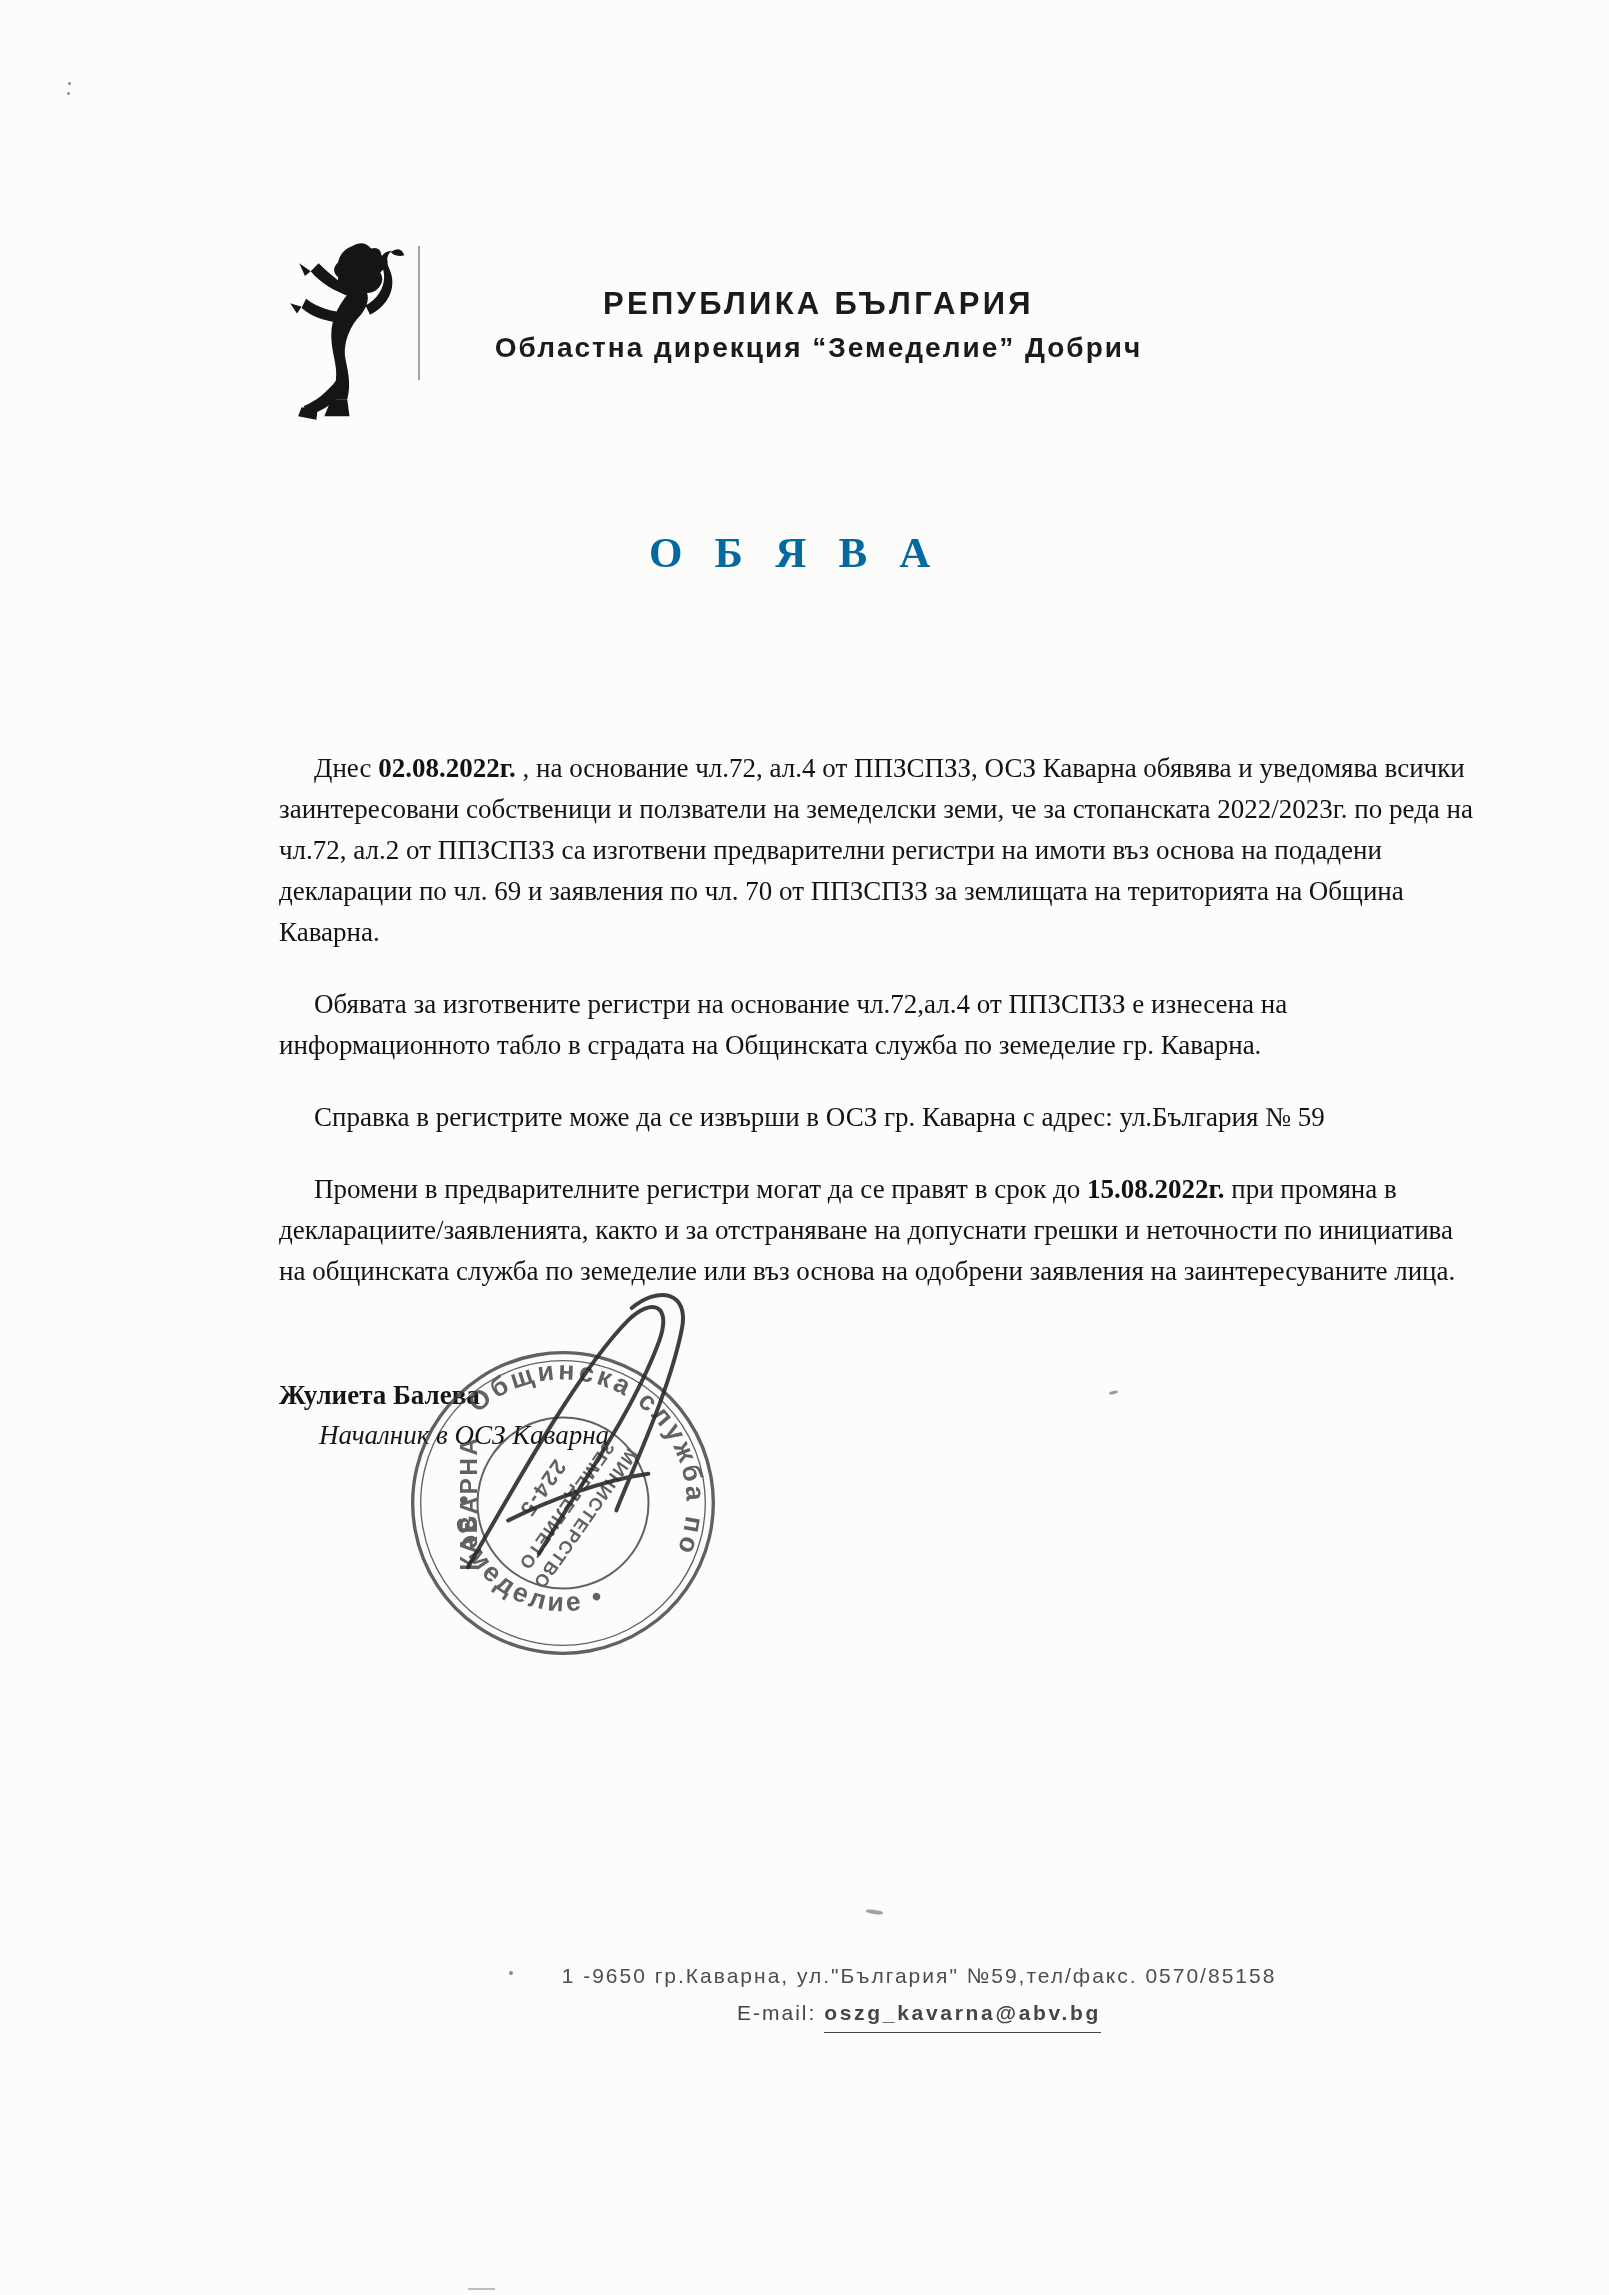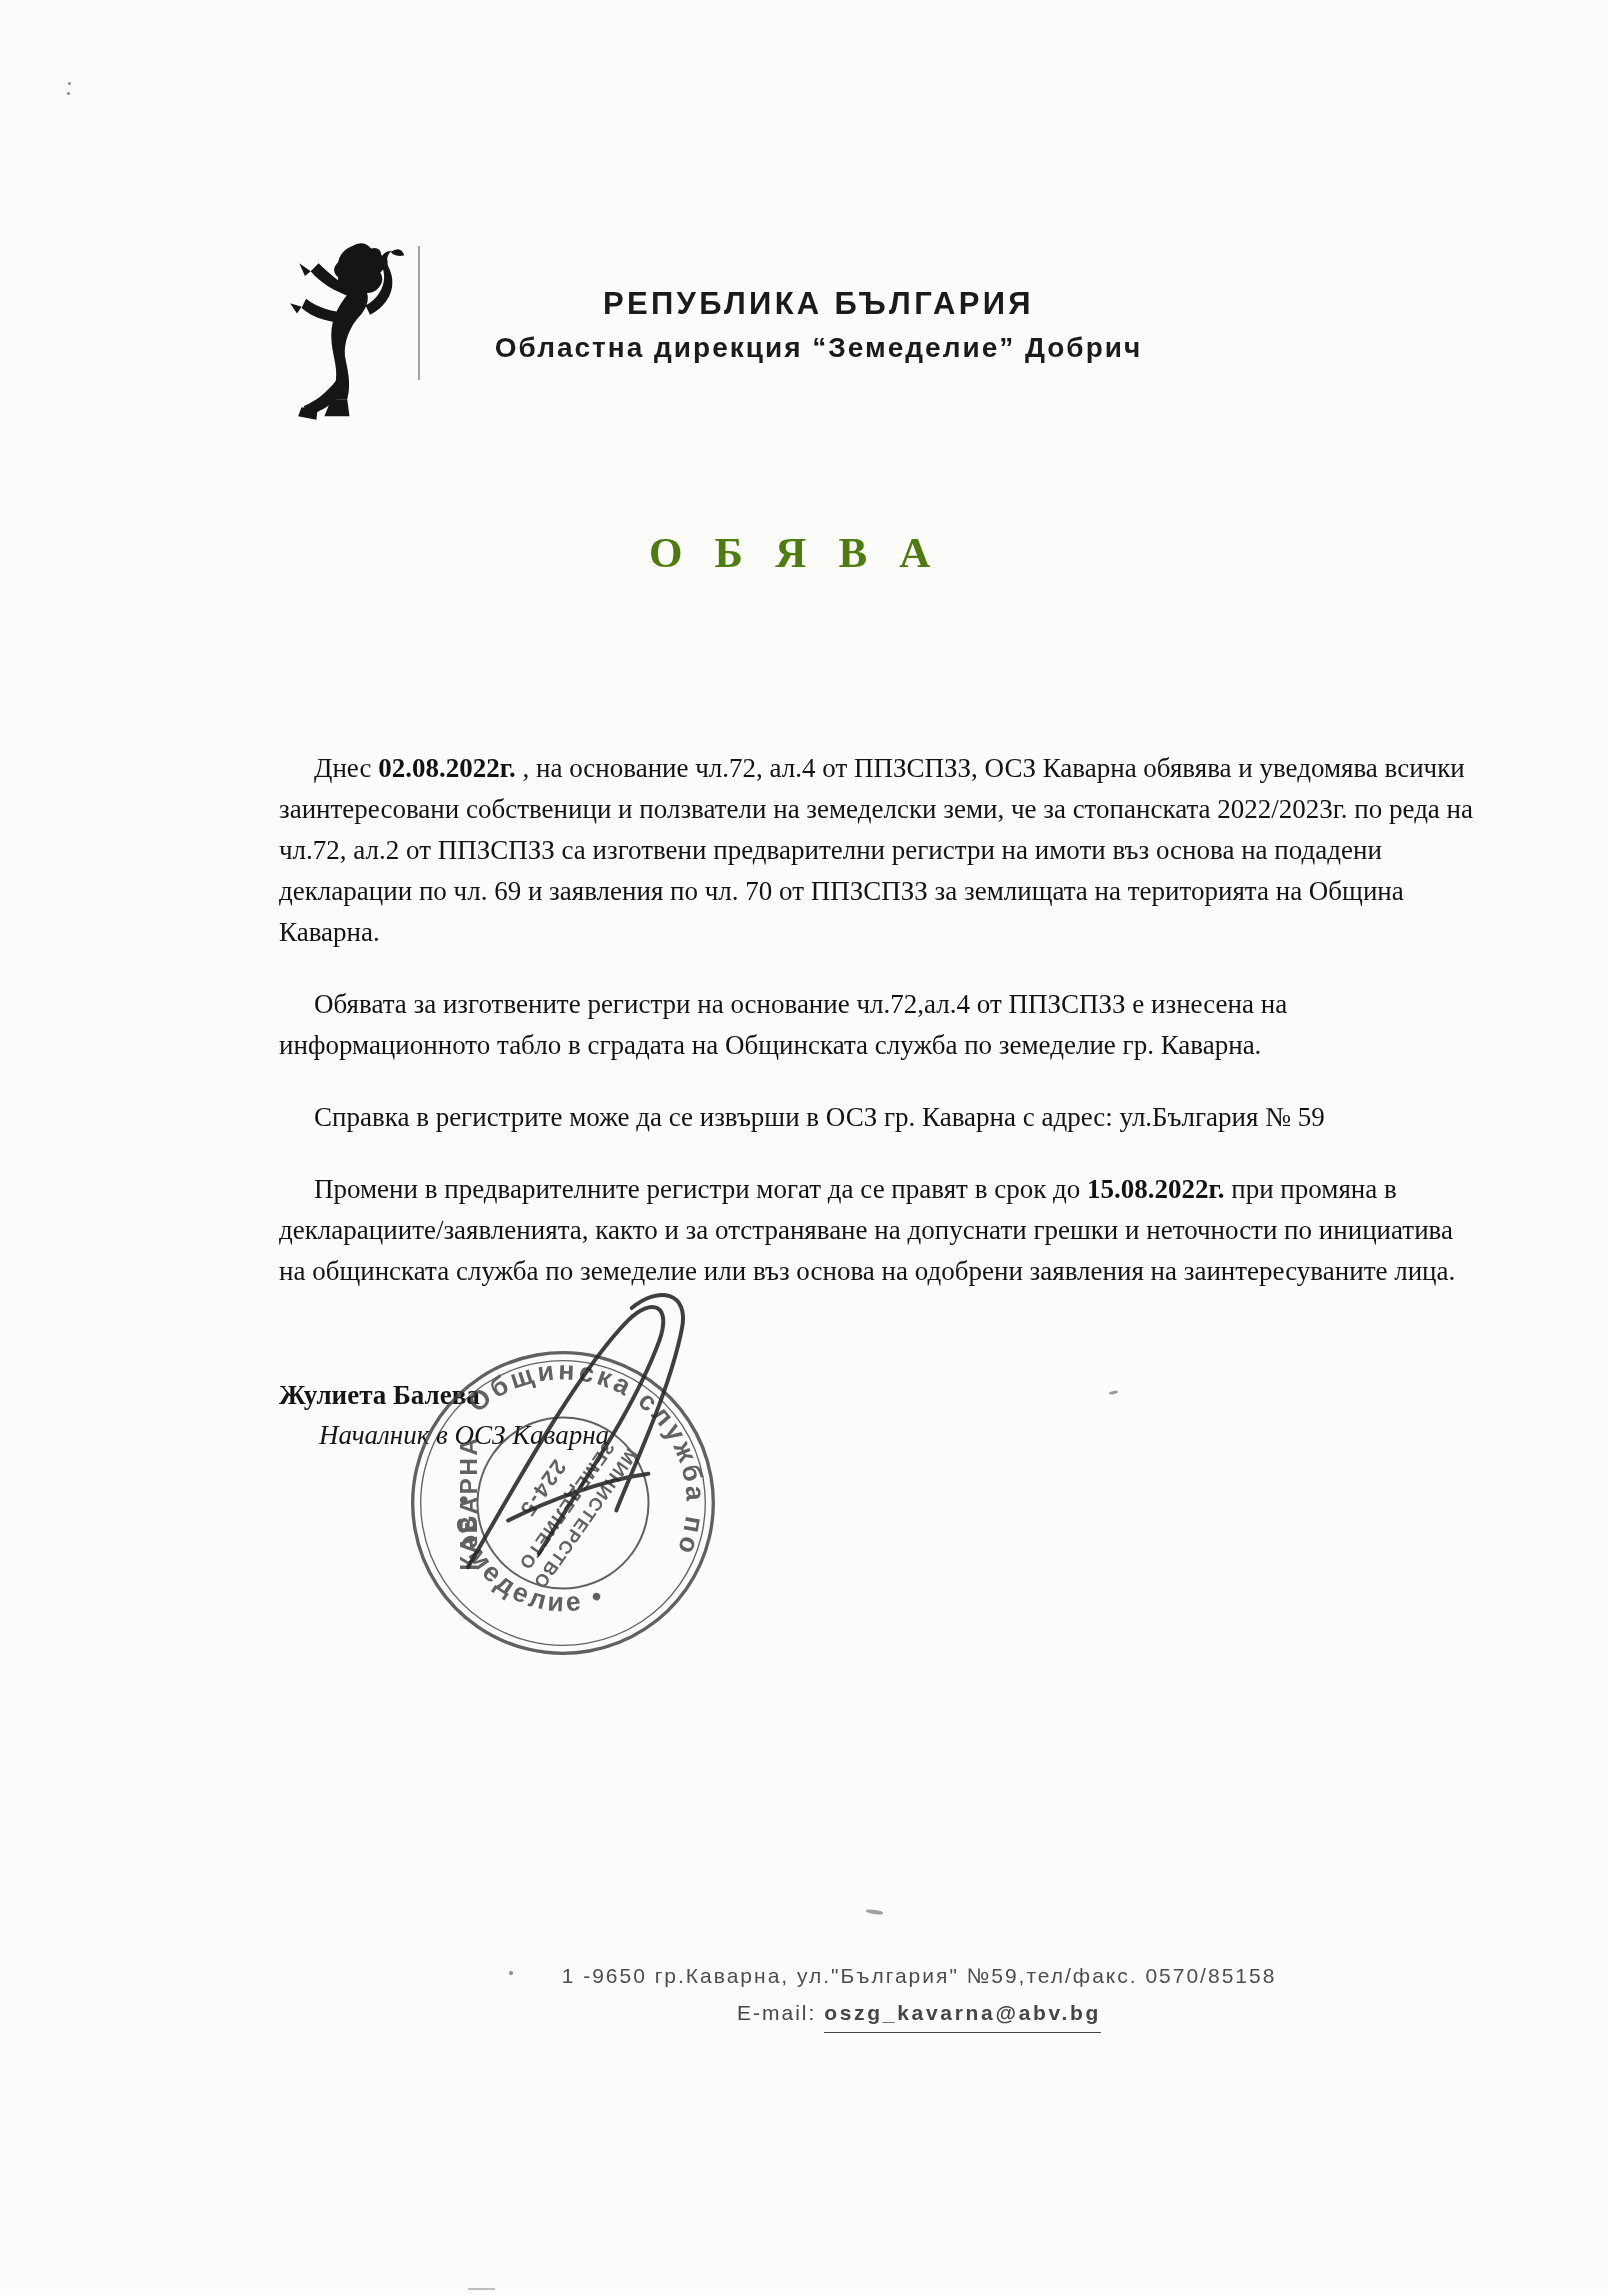--- a/index.html
+++ b/index.html
@@ -21,21 +21,21 @@
     text-align:center;
     font-family:"Liberation Sans", sans-serif;
     font-weight:bold;color:#1b1b1b;margin-top:47px;
   }
   .hdr .l1{font-size:31px;letter-spacing:3.3px;line-height:44px;}
   .hdr .l2,.hdr .l3,.hdr .l4{font-size:28px;letter-spacing:2px;line-height:43px;}
   
   .title{
     position:absolute;left:0;top:528px;width:1590px;
     text-align:center;font-weight:bold;font-size:43px;letter-spacing:10.7px;
-    color:#4d7c0f;
+    color:#0369a1;
   }
   
   .body-text{position:absolute;left:279px;top:740px;width:1203px;font-size:27px;line-height:41px;color:#131313;margin-top:8px;}
   .body-text p{margin:0 0 31px 0;text-indent:35px;}
   .body-text b{font-weight:bold;}
   
   .sig-block{position:absolute;left:279px;top:1375px;width:601px;font-size:27px;line-height:40px;z-index:2;}
   .sig-name{font-weight:bold;}
   .sig-role{font-style:italic;margin-left:40px;}
   

